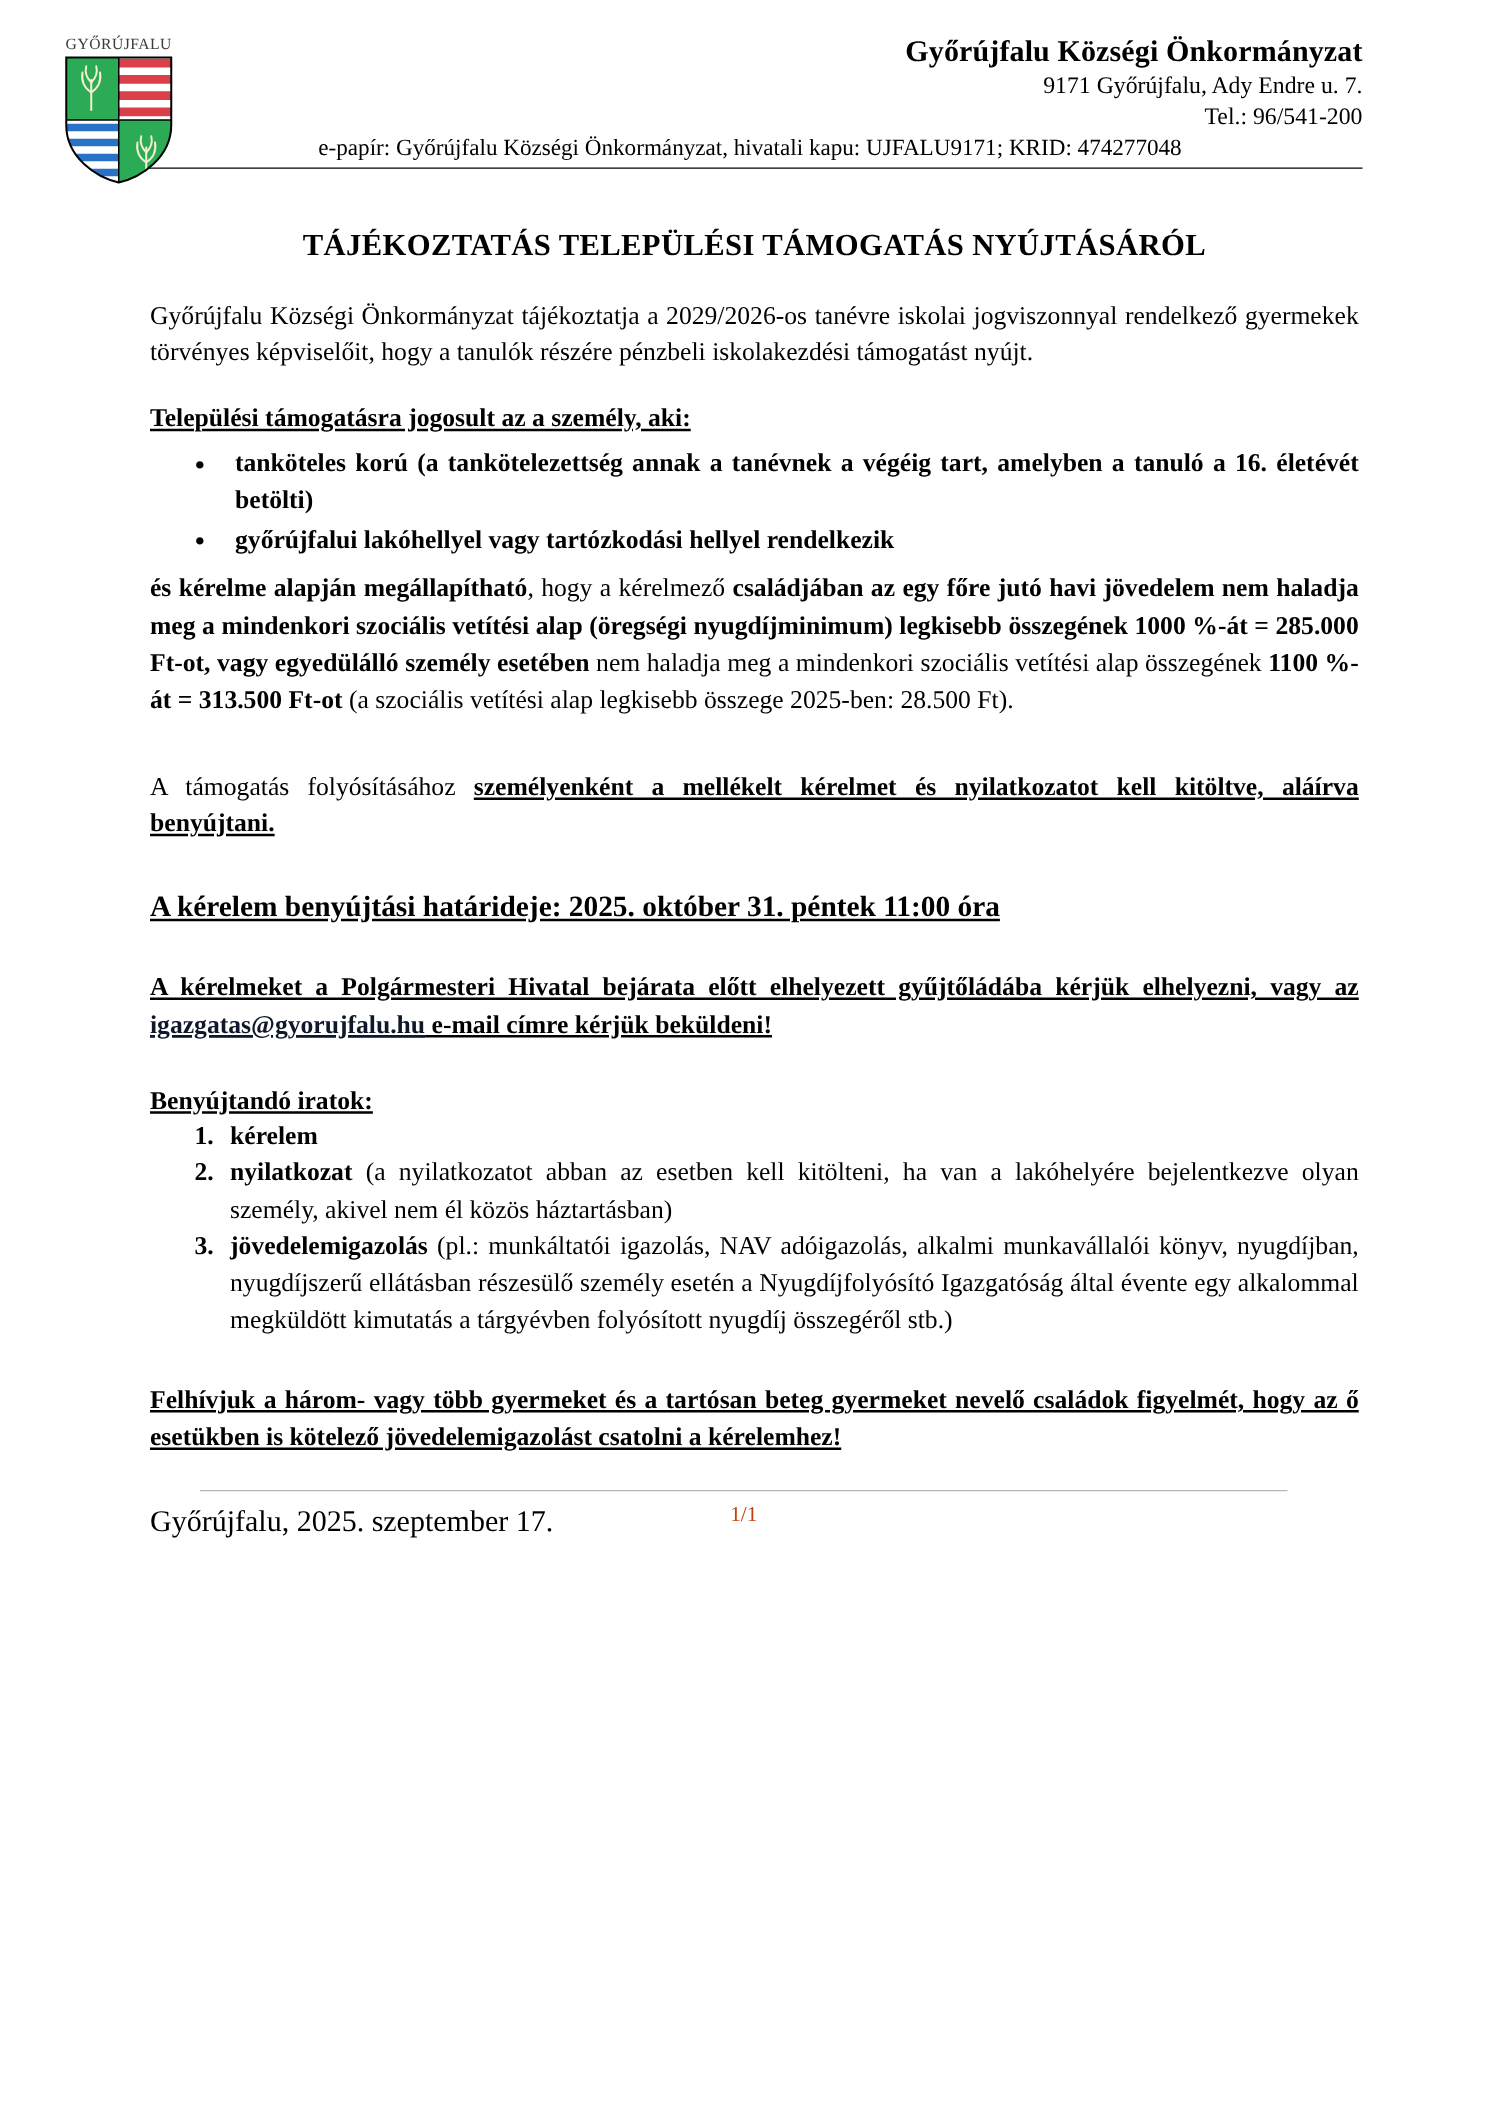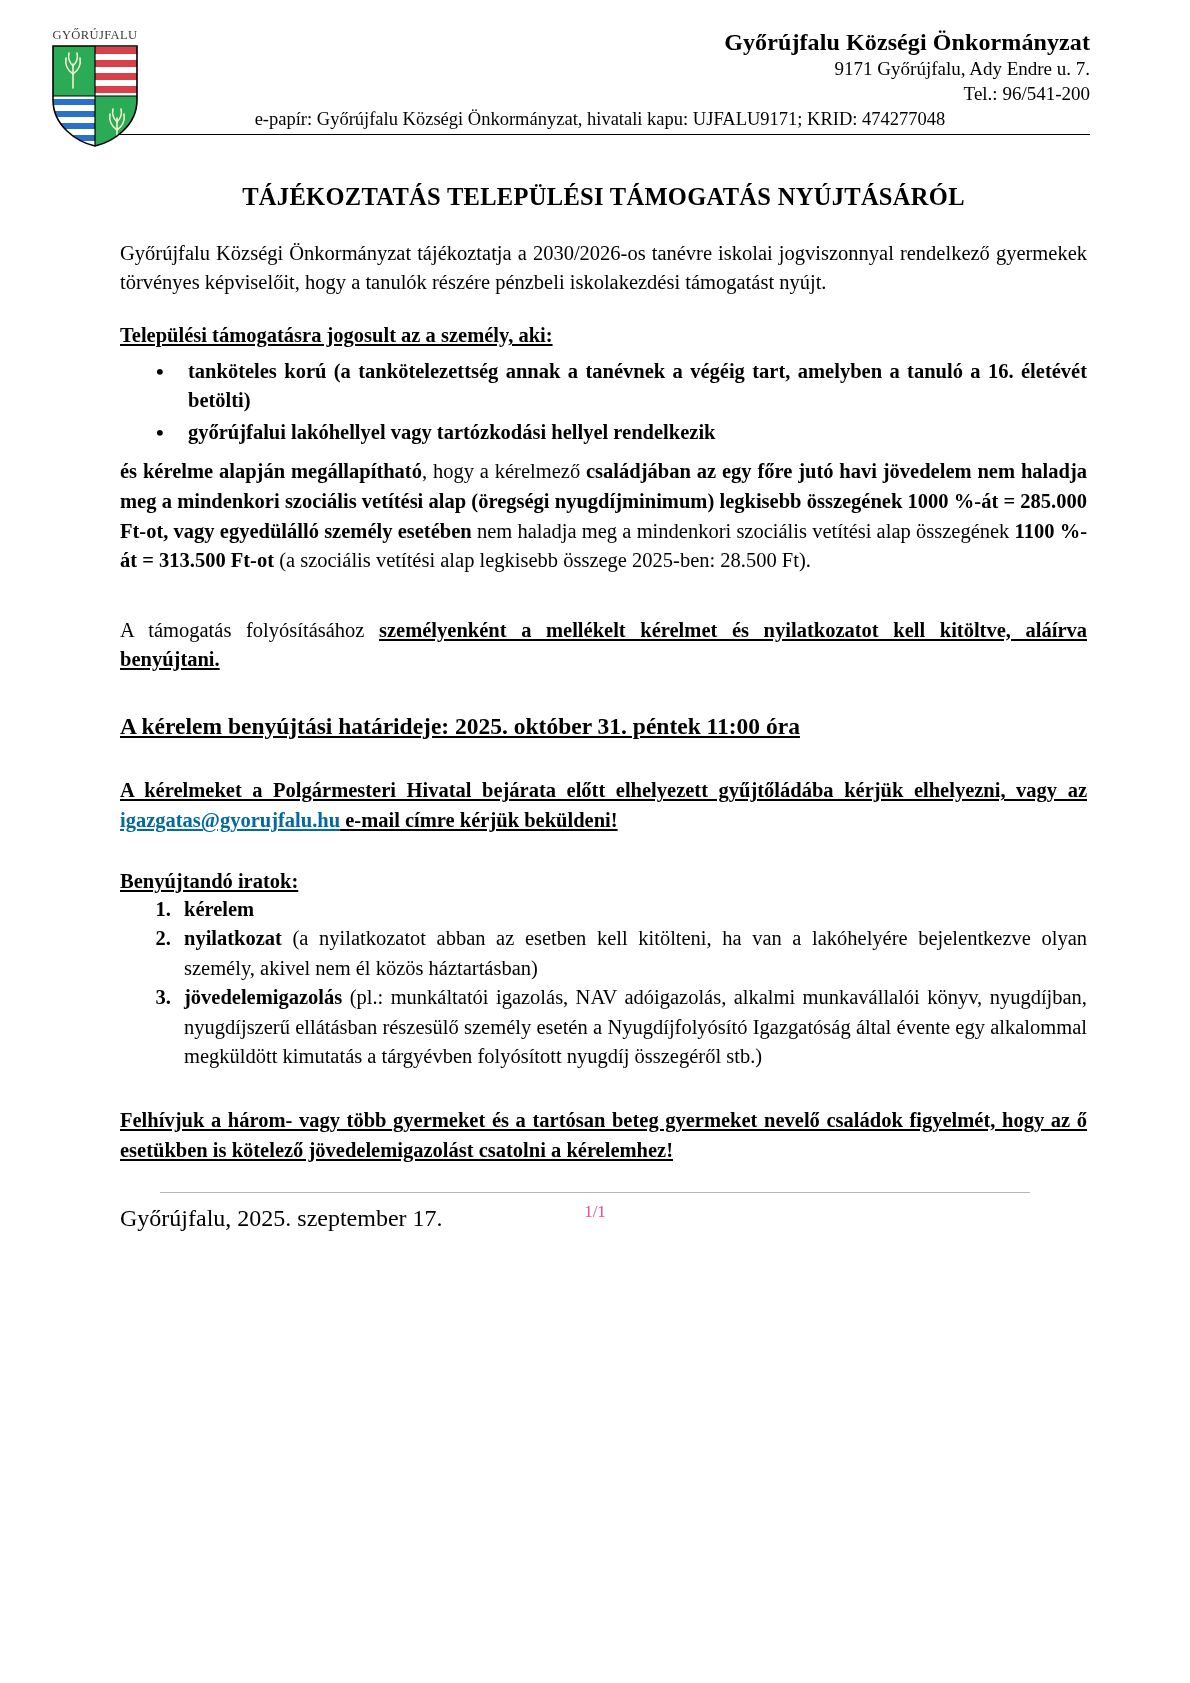--- a/index.html
+++ b/index.html
@@ -152,21 +152,21 @@
 
   p.submit-where {
     font-size: 20.5px;
     line-height: 1.45;
     text-align: justify;
     font-weight: bold;
     text-decoration: underline;
     margin: 34px 0 0 0;
   }
   a.mail {
-    color: #0369a1;
+    color: #0f172a;
     font-weight: bold;
     text-decoration: underline;
   }
 
   .docs-heading {
     font-size: 20.5px;
     font-weight: bold;
     text-decoration: underline;
     margin: 34px 0 2px 0;
   }
@@ -214,21 +214,21 @@
     bottom: 56px;
     text-align: center;
   }
   .footer-rule {
     border: none;
     border-top: 1px solid #b6b6b6;
     margin: 0 160px 9px 160px;
   }
   .page-num {
     font-size: 17px;
-    color: #ec4899;
+    color: #c2410c;
   }
 </style>
 </head>
 <body>
 
 <div class="page">
 
   <div class="letterhead">
 
     <div class="crest-wrap">
@@ -280,21 +280,21 @@
     </div>
 
     <div class="epapir-line">e-papír: Győrújfalu Községi Önkormányzat, hivatali kapu: UJFALU9171; KRID: 474277048</div>
   </div>
   <hr class="head-rule">
 
   <div class="content">
 
     <div class="doc-title">TÁJÉKOZTATÁS TELEPÜLÉSI TÁMOGATÁS NYÚJTÁSÁRÓL</div>
 
-    <p class="para">Győrújfalu Községi Önkormányzat tájékoztatja a 2030/2026-os tanévre iskolai jogviszonnyal rendelkező gyermekek törvényes képviselőit, hogy a tanulók részére pénzbeli iskolakezdési támogatást nyújt.</p>
+    <p class="para">Győrújfalu Községi Önkormányzat tájékoztatja a 2029/2026-os tanévre iskolai jogviszonnyal rendelkező gyermekek törvényes képviselőit, hogy a tanulók részére pénzbeli iskolakezdési támogatást nyújt.</p>
 
     <div class="heading-u">Települési támogatásra jogosult az a személy, aki:</div>
 
     <ul class="bullets">
       <li>tanköteles korú (a tankötelezettség annak a tanévnek a végéig tart, amelyben a tanuló a 16. életévét betölti)</li>
       <li>győrújfalui lakóhellyel vagy tartózkodási hellyel rendelkezik</li>
     </ul>
 
     <p class="income"><span class="b">és kérelme alapján megállapítható</span><span>, hogy a kérelmező </span><span class="b">családjában az egy főre jutó havi jövedelem nem haladja meg a mindenkori szociális vetítési alap (öregségi nyugdíjminimum) legkisebb összegének 1000 %-át = 285.000 Ft-ot, vagy egyedülálló személy esetében</span><span> nem haladja meg a mindenkori szociális vetítési alap összegének </span><span class="b">1100 %-át = 313.500 Ft-ot</span><span> (a szociális vetítési alap legkisebb összege 2025-ben: 28.500 Ft).</span></p>
 

